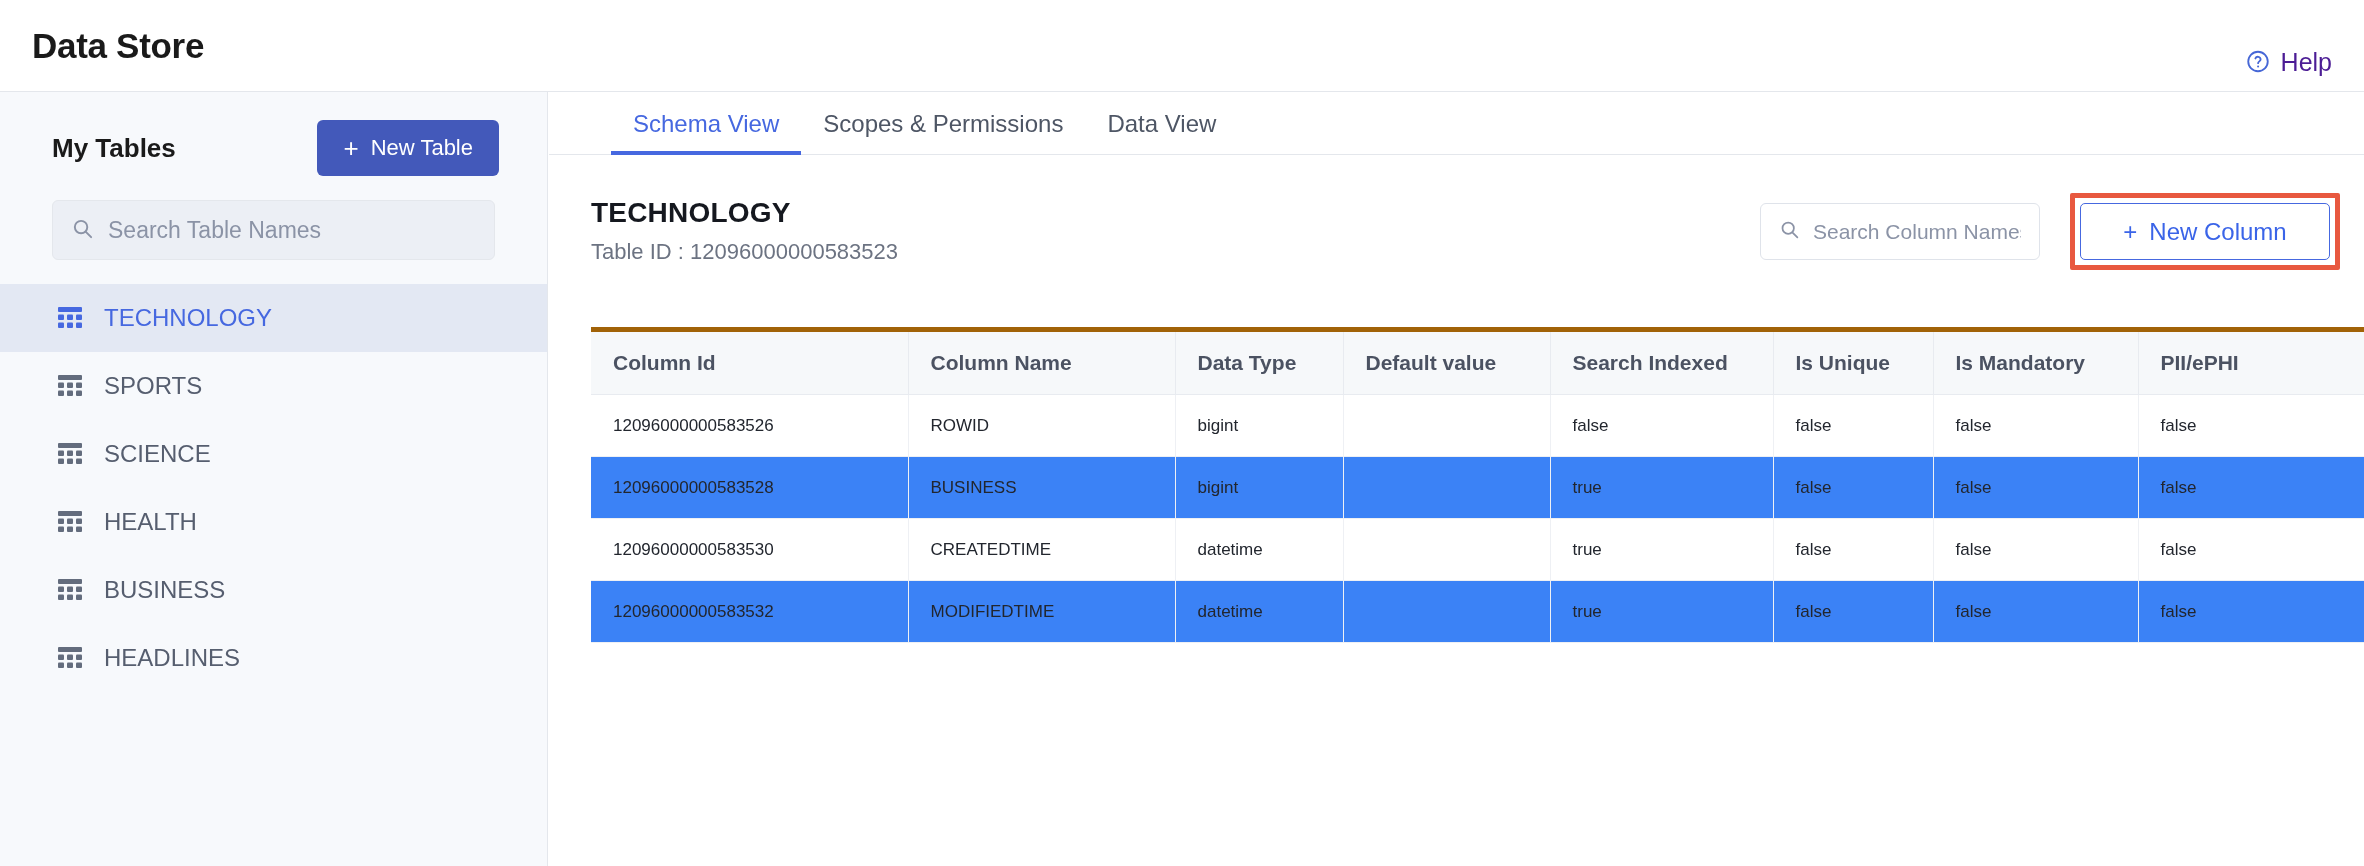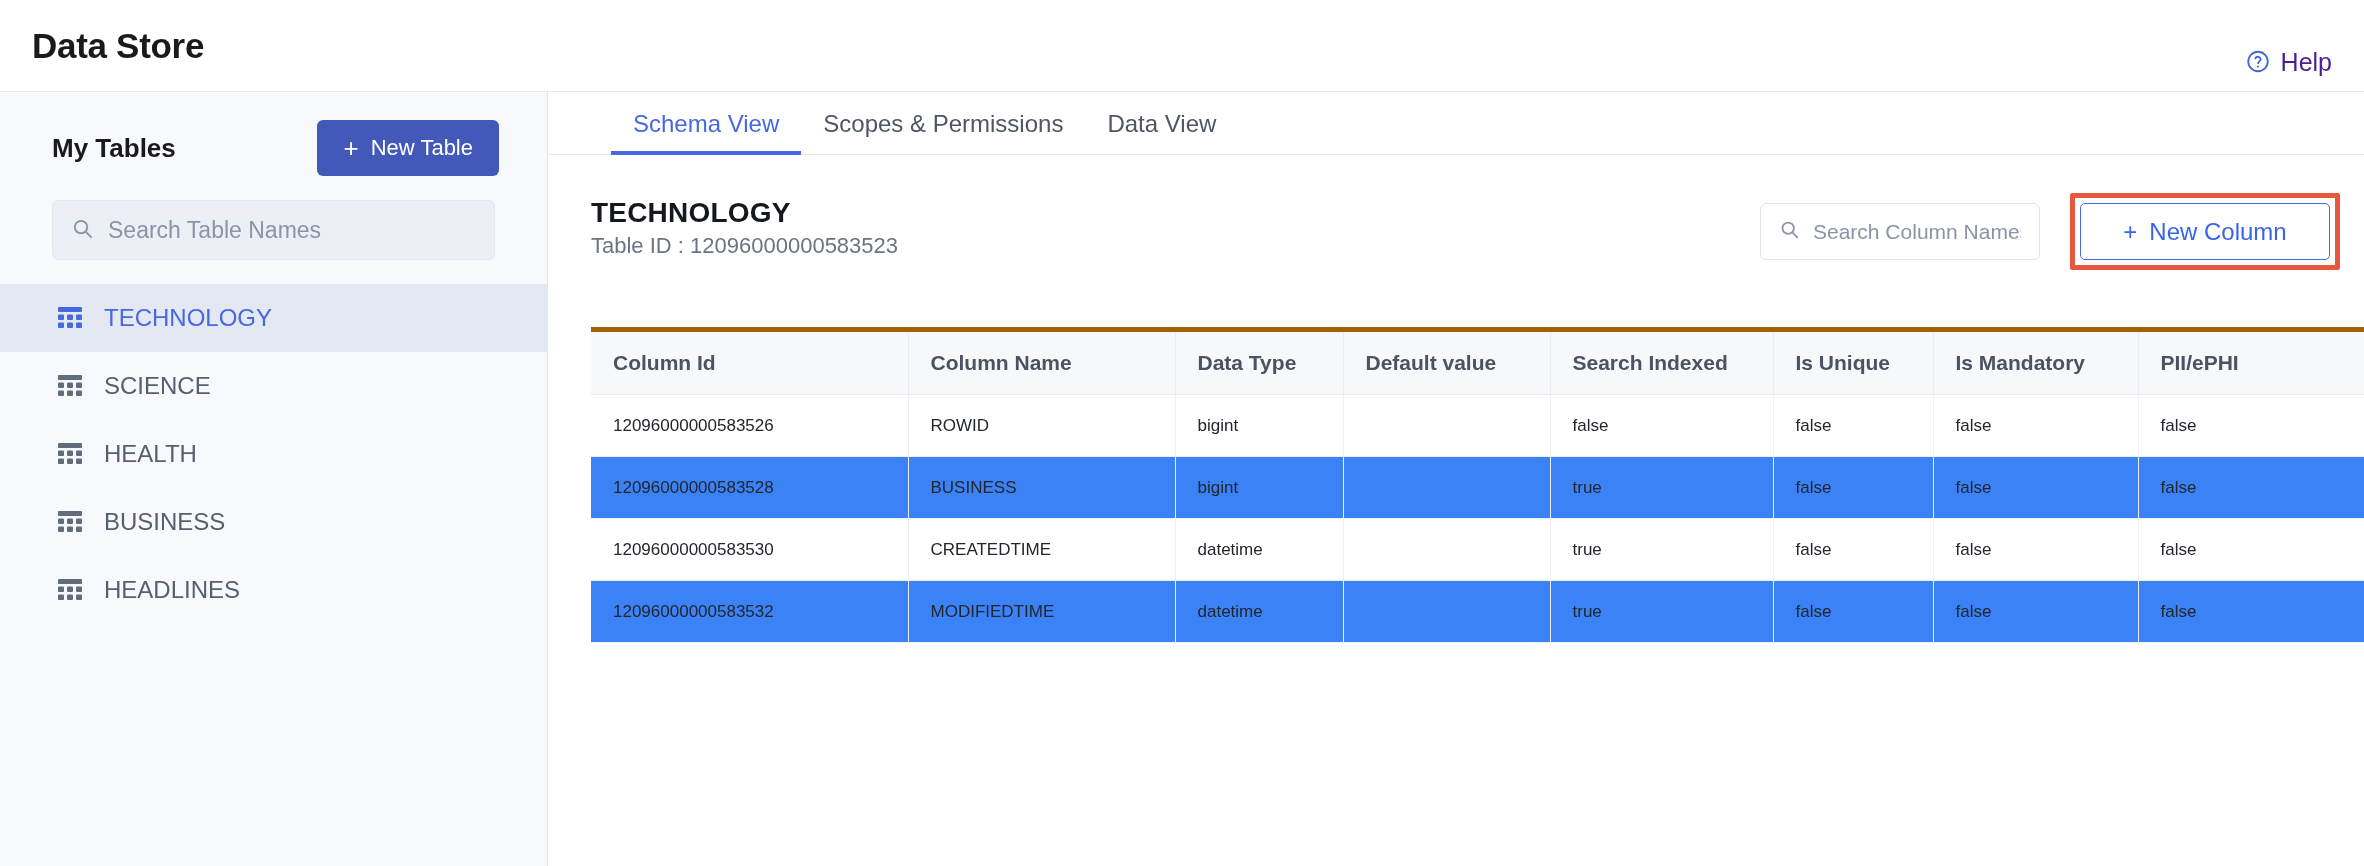--- a/index.html
+++ b/index.html
@@ -123,21 +123,21 @@
   .content-head {
     position: relative;
     padding: 42px 0 0 42px;
     height: 128px;
   }
   .tbl-name {
     font-size: 28px; font-weight: 700; color: #15181f;
     letter-spacing: 0.2px;
   }
   .tbl-id {
-    margin-top: 4px;
+    margin-top: 10px;
     font-size: 22px; color: #6c7382;
   }
   .head-right {
     position: absolute; right: 24px; top: 38px;
     display: flex; align-items: center; gap: 30px;
   }
   .search-col-wrap {
     width: 280px; height: 57px;
     border: 1px solid #dfe3ea; border-radius: 6px;
     background: #ffffff;
@@ -240,20 +240,34 @@
             <rect x="0" y="0" width="24" height="5" rx="1"></rect>
             <rect x="0" y="7.5" width="6" height="5.5" rx="1"></rect>
             <rect x="9" y="7.5" width="6" height="5.5" rx="1"></rect>
             <rect x="18" y="7.5" width="6" height="5.5" rx="1"></rect>
             <rect x="0" y="15.5" width="6" height="5.5" rx="1"></rect>
             <rect x="9" y="15.5" width="6" height="5.5" rx="1"></rect>
             <rect x="18" y="15.5" width="6" height="5.5" rx="1"></rect>
           </svg>
         </span>
         <span>TECHNOLOGY</span>
+      </div>
+      <div class="table-item">
+        <span>
+          <svg class="grid-icon" viewBox="0 0 24 22" fill="#636c7d">
+            <rect x="0" y="0" width="24" height="5" rx="1"></rect>
+            <rect x="0" y="7.5" width="6" height="5.5" rx="1"></rect>
+            <rect x="9" y="7.5" width="6" height="5.5" rx="1"></rect>
+            <rect x="18" y="7.5" width="6" height="5.5" rx="1"></rect>
+            <rect x="0" y="15.5" width="6" height="5.5" rx="1"></rect>
+            <rect x="9" y="15.5" width="6" height="5.5" rx="1"></rect>
+            <rect x="18" y="15.5" width="6" height="5.5" rx="1"></rect>
+          </svg>
+        </span>
+        <span>SPORTS</span>
       </div>
       <div class="table-item">
         <span>
           <svg class="grid-icon" viewBox="0 0 24 22" fill="#636c7d">
             <rect x="0" y="0" width="24" height="5" rx="1"></rect>
             <rect x="0" y="7.5" width="6" height="5.5" rx="1"></rect>
             <rect x="9" y="7.5" width="6" height="5.5" rx="1"></rect>
             <rect x="18" y="7.5" width="6" height="5.5" rx="1"></rect>
             <rect x="0" y="15.5" width="6" height="5.5" rx="1"></rect>
             <rect x="9" y="15.5" width="6" height="5.5" rx="1"></rect>

